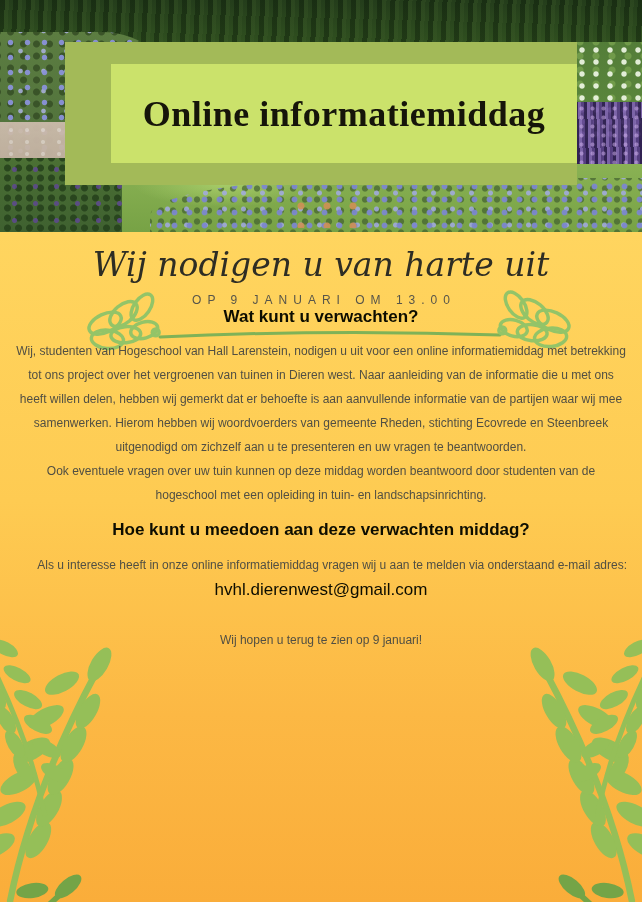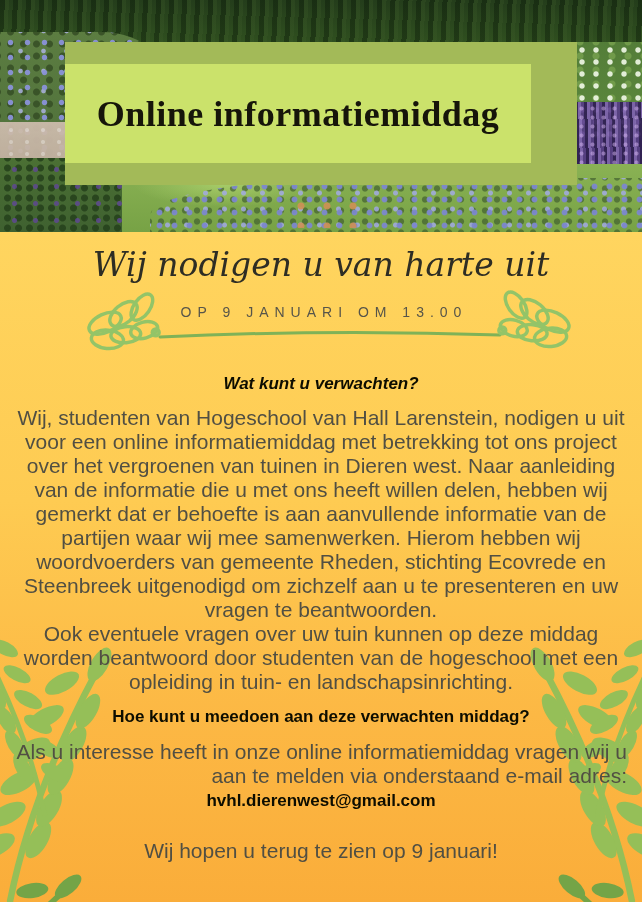--- a/index.html
+++ b/index.html
@@ -43,39 +43,39 @@
   .corner-green-left{position:absolute;left:0;top:158px;width:122px;height:74px;
     background:
       radial-gradient(circle, rgba(96,70,150,.8) 2px, rgba(0,0,0,0) 3px) 4px 3px/21px 17px,
       radial-gradient(circle, rgba(38,66,28,.9) 3px, rgba(0,0,0,0) 4px) 2px 5px/11px 10px,
       linear-gradient(180deg,#4b7034,#3f6130);}
   .buds{position:absolute;left:288px;top:196px;width:76px;height:32px;opacity:.9;
     background:radial-gradient(circle, #cf9055 3px, rgba(0,0,0,0) 4px) 0 0/26px 20px;}
 
   
   .banner{position:absolute;left:65px;top:42px;width:512px;height:143px;background:#a3ba58;
-    display:flex;align-items:center;justify-content:flex-start;}
+    display:flex;align-items:center;justify-content:flex-end;}
   .banner-inner{width:466px;height:99px;background:#cbe26b;display:flex;align-items:center;justify-content:center;}
   .title{font-family:"Liberation Serif",serif;font-weight:700;font-size:36px;color:#16150a;letter-spacing:.5px;margin:0;}
 
   
   .content{position:absolute;top:233px;left:0;width:642px;height:670px;
     background:linear-gradient(180deg,#ffd55f 0%,#fecb52 40%,#fcb844 72%,#faad3a 100%);overflow:hidden;}
   .decor{position:absolute;top:0;left:0;z-index:0;pointer-events:none;}
   .text-stack{position:relative;z-index:1;width:612px;margin:0 auto;text-align:center;}
   .script-heading{font-family:"DejaVu Serif",serif;font-style:italic;font-weight:400;font-size:33px;
     color:#2e2d24;margin:12px 0 0 0;}
-  .date-line{font-size:14px;letter-spacing:6px;padding-left:6px;color:#57554a;margin-top:20px;}
+  .date-line{font-size:12px;letter-spacing:6px;padding-left:6px;color:#57554a;margin-top:9px;}
   .h-bold{font-weight:700;font-size:17px;color:#0d0d00;margin:0;}
-  .h1-spacing{margin-top:54px;font-style:italic;}
+  .h1-spacing{}
   .h2-spacing{margin-top:13px;}
-  .body-text{font-size:21px;line-height:24px;color:#514f43;margin:0;}
+  .body-text{font-size:12px;line-height:24px;color:#514f43;margin:0;}
   .p1-spacing{margin-top:12px;}
   .p3-spacing{margin-top:13px;text-align:right;}
-  .email{font-weight:700;font-size:17px;color:#0d0d00;line-height:25px;}
+  .email{font-weight:400;font-size:17px;color:#0d0d00;line-height:25px;}
   .closing{margin-top:26px;}
 </style>
 </head>
 <body>
 
 <div class="flyer">
 
   <div class="photo">
     <div class="hedge"></div>
     <div class="bush-left"></div>

